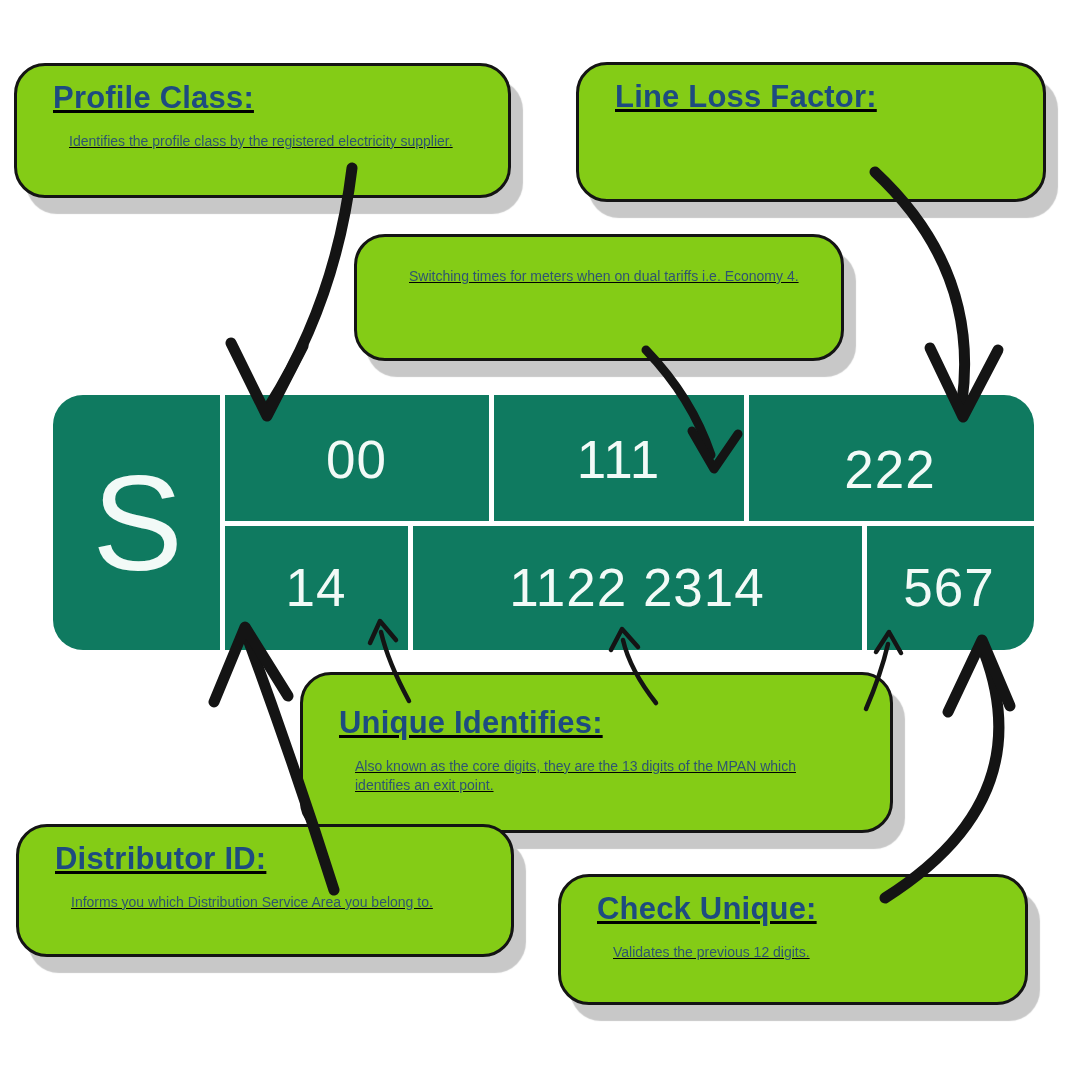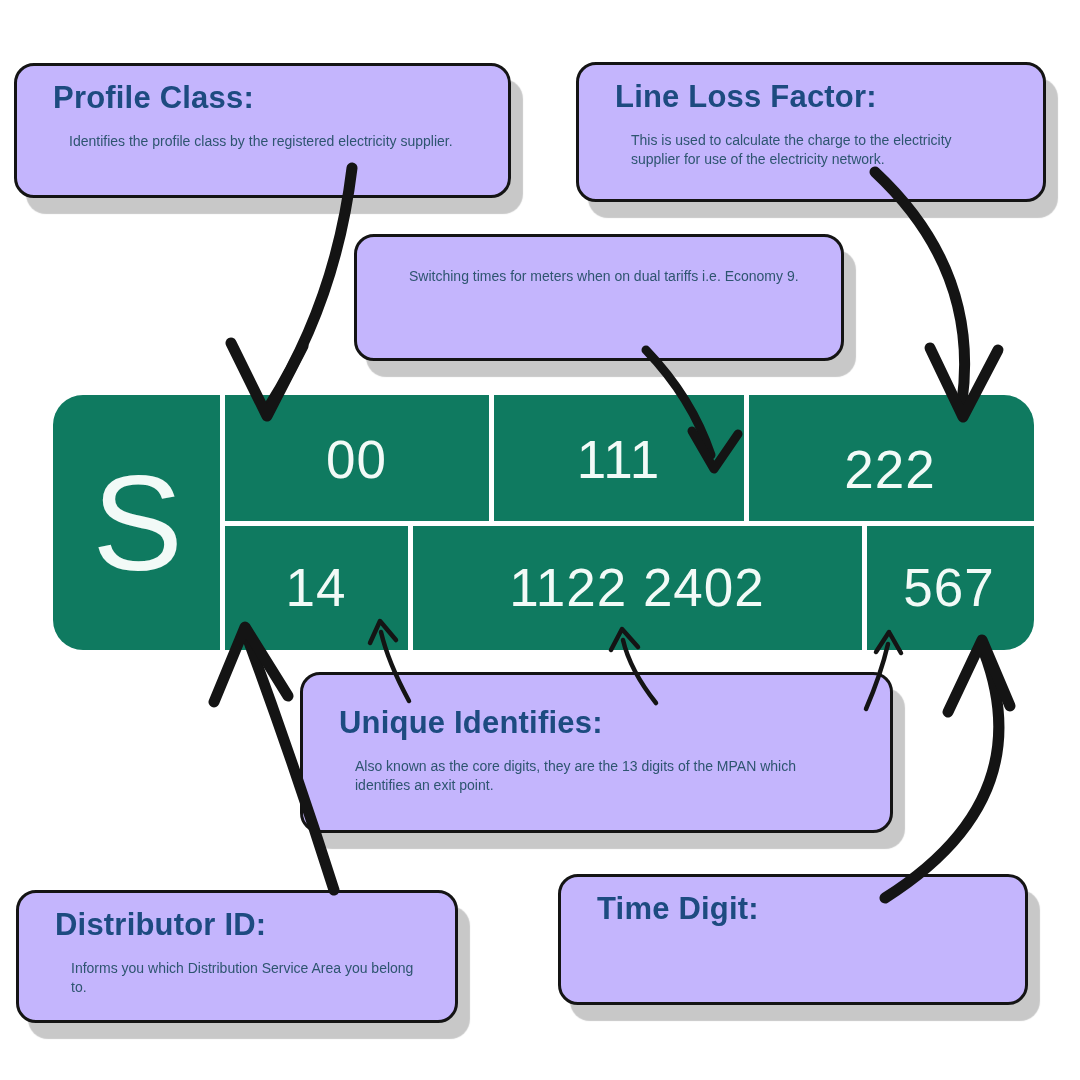--- a/index.html
+++ b/index.html
@@ -11,37 +11,38 @@
     --cellText:#f2faf7;
   }
   html,body{margin:0;padding:0;background:#ffffff;}
   #canvas{
     position:relative;width:1080px;height:1080px;overflow:hidden;
     background:#ffffff;
     font-family:"Liberation Sans", sans-serif;
   }
   .callout{
     position:absolute;box-sizing:border-box;
-    background:#c4b5fd;border:3px solid var(--arrow);border-radius:20px;
+    background:#84cc16;border:3px solid var(--arrow);border-radius:31px;
     box-shadow:12px 16px 1px var(--shadow);
     padding:14px 24px 12px 36px;
     z-index:2;
+    text-decoration:underline;
   }
   .callout h2{
     margin:0 0 7px 0;font-size:31px;font-weight:bold;color:var(--heading);
     letter-spacing:0.2px;
   }
   .callout p{
     margin:16px;font-size:14px;line-height:1.33;color:var(--body);
   }
   #box-profile  {left:14px;  top:63px;  width:497px; height:135px;}
   #box-lineloss {left:576px; top:62px;  width:470px; height:140px;}
   #box-mtsc     {left:354px; top:234px; width:490px; height:127px;}
   #box-unique   {left:300px; top:672px; width:593px; height:161px; padding-top:30px;}
-  #box-dist     {left:16px;  top:890px; width:442px; height:133px;}
+  #box-dist     {left:16px;  top:824px; width:498px; height:133px;}
   #box-check    {left:558px; top:874px; width:470px; height:131px;}
 
   .mpan{
     position:absolute;left:53px;top:395px;width:981px;height:255px;
     background:var(--green);border-radius:30px;z-index:1;
   }
   .cell{
     position:absolute;display:flex;align-items:center;justify-content:center;
     color:var(--cellText);font-size:53px;letter-spacing:1px;
   }
@@ -57,50 +58,50 @@
 
 <div id="canvas">
 
   <div class="callout" id="box-profile">
     <h2>Profile Class:</h2>
     <p>Identifies the profile class by the registered electricity supplier.</p>
   </div>
 
   <div class="callout" id="box-lineloss">
     <h2>Line Loss Factor:</h2>
-    <p>This is used to calculate the charge to the electricity supplier for use of the electricity network.</p>
   </div>
 
   <div class="callout" id="box-mtsc">
-    <p>Switching times for meters when on dual tariffs i.e. Economy 9.</p>
+    <p>Switching times for meters when on dual tariffs i.e. Economy 4.</p>
   </div>
 
   <div class="callout" id="box-unique">
     <h2>Unique Identifies:</h2>
     <p>Also known as the core digits, they are the 13 digits of the MPAN which identifies an exit point.</p>
   </div>
 
   <div class="callout" id="box-dist">
     <h2>Distributor ID:</h2>
     <p>Informs you which Distribution Service Area you belong to.</p>
   </div>
 
   <div class="callout" id="box-check">
-    <h2>Time Digit:</h2>
+    <h2>Check Unique:</h2>
+    <p>Validates the previous 12 digits.</p>
   </div>
 
   <div class="mpan">
     <div class="cell supplier" style="left:0;top:0;width:169px;height:255px;">S</div>
 
     <div class="cell" style="left:169px;top:0;width:269px;height:128px;">00</div>
     <div class="cell" style="left:438px;top:0;width:255px;height:128px;">111</div>
     <div class="cell" style="left:693px;top:10px;width:288px;height:128px;">222</div>
 
     <div class="cell" style="left:169px;top:130px;width:188px;height:125px;">14</div>
-    <div class="cell" style="left:357px;top:130px;width:454px;height:125px;">1122 2402</div>
+    <div class="cell" style="left:357px;top:130px;width:454px;height:125px;">1122 2314</div>
     <div class="cell" style="left:811px;top:130px;width:170px;height:125px;">567</div>
 
     <div class="divider" style="left:167px;top:0;width:5px;height:255px;"></div>
     <div class="divider" style="left:167px;top:126px;width:814px;height:5px;"></div>
     <div class="divider" style="left:436px;top:0;width:5px;height:126px;"></div>
     <div class="divider" style="left:691px;top:0;width:5px;height:126px;"></div>
     <div class="divider" style="left:355px;top:131px;width:5px;height:124px;"></div>
     <div class="divider" style="left:809px;top:131px;width:5px;height:124px;"></div>
   </div>
 

